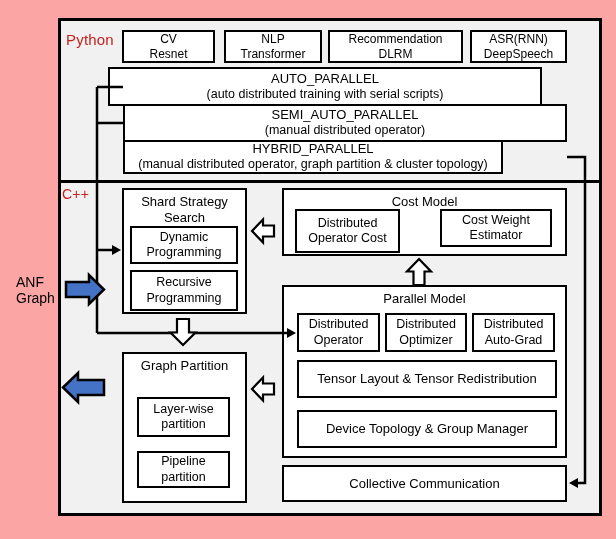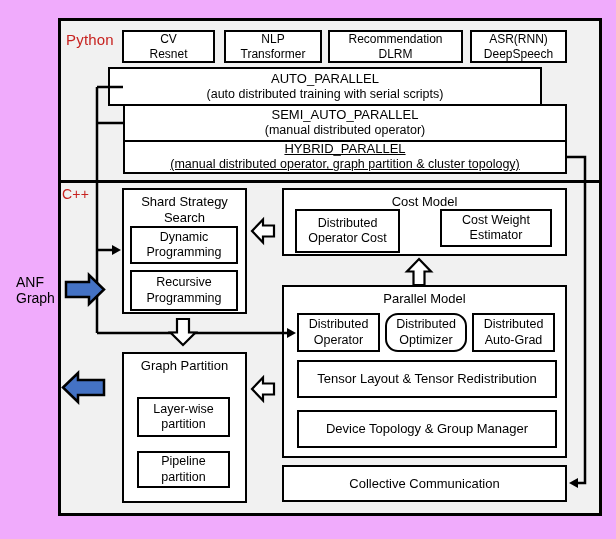--- a/index.html
+++ b/index.html
@@ -1,18 +1,18 @@
 <!DOCTYPE html>
 <html><head>
 <meta charset="utf-8">
 <style>
   html,body { margin:0; padding:0; background:#ffffff; }
   #stage {
     position:relative; width:616px; height:539px;
-    background:#f0abfc;
+    background:#fca5a5;
     font-family:"Liberation Sans", sans-serif;
     color:#000; overflow:hidden;
     -webkit-font-smoothing:antialiased;
   }
   .abs { position:absolute; box-sizing:border-box; }
   
   .outer-frame {
     left:58px; top:18px; width:544px; height:498px;
     background:#f1f1f1; border:3px solid #000;
   }
@@ -60,42 +60,42 @@
   </div>
 
   <div class="abs box wide" style="left:108px; top:67px; width:434px; height:39px;">
     <span>AUTO_PARALLEL</span>
     <span class="sub">(auto distributed training with serial scripts)</span>
   </div>
   <div class="abs box wide" style="left:123px; top:104px; width:444px; height:38px;">
     <span>SEMI_AUTO_PARALLEL</span>
     <span class="sub">(manual distributed operator)</span>
   </div>
-  <div class="abs box wide" style="left:123px; top:140px; width:444px; height:34px;text-decoration:underline;">
+  <div class="abs box wide" style="left:123px; top:140px; width:380px; height:34px;">
     <span>HYBRID_PARALLEL</span>
     <span class="sub">(manual distributed operator, graph partition &amp; cluster topology)</span>
   </div>
 
   <div class="abs box titled" style="left:122px; top:188px; width:125px; height:126px;">
     <span class="grouptitle">Shard Strategy Search</span>
   </div>
   <div class="abs box" style="left:130px; top:226px; width:108px; height:38px;">Dynamic Programming</div>
   <div class="abs box" style="left:130px; top:270px; width:108px; height:41px;">Recursive Programming</div>
 
   <div class="abs box titled" style="left:282px; top:188px; width:285px; height:68px;">
     <span class="grouptitle">Cost Model</span>
   </div>
   <div class="abs box" style="left:295px; top:209px; width:105px; height:44px;">Distributed Operator Cost</div>
   <div class="abs box" style="left:440px; top:209px; width:112px; height:38px;">Cost Weight Estimator</div>
 
   <div class="abs box titled" style="left:282px; top:285px; width:285px; height:173px;">
     <span class="grouptitle">Parallel Model</span>
   </div>
   <div class="abs box" style="left:297px; top:313px; width:83px; height:39px;">Distributed Operator</div>
-  <div class="abs box" style="left:385px; top:313px; width:82px; height:39px;border-radius:13px;">Distributed Optimizer</div>
+  <div class="abs box" style="left:385px; top:313px; width:82px; height:39px;">Distributed Optimizer</div>
   <div class="abs box" style="left:472px; top:313px; width:83px; height:39px;">Distributed Auto-Grad</div>
   <div class="abs box" style="left:297px; top:360px; width:260px; height:38px; font-size:13px;">Tensor Layout &amp; Tensor Redistribution</div>
   <div class="abs box" style="left:297px; top:410px; width:260px; height:38px; font-size:13px;">Device Topology &amp; Group Manager</div>
 
   <div class="abs box" style="left:282px; top:465px; width:285px; height:37px; font-size:13px;">Collective Communication</div>
 
   <div class="abs box titled" style="left:122px; top:352px; width:125px; height:151px;">
     <span class="grouptitle">Graph Partition</span>
   </div>
   <div class="abs box" style="left:137px; top:397px; width:93px; height:40px;">Layer-wise partition</div>

